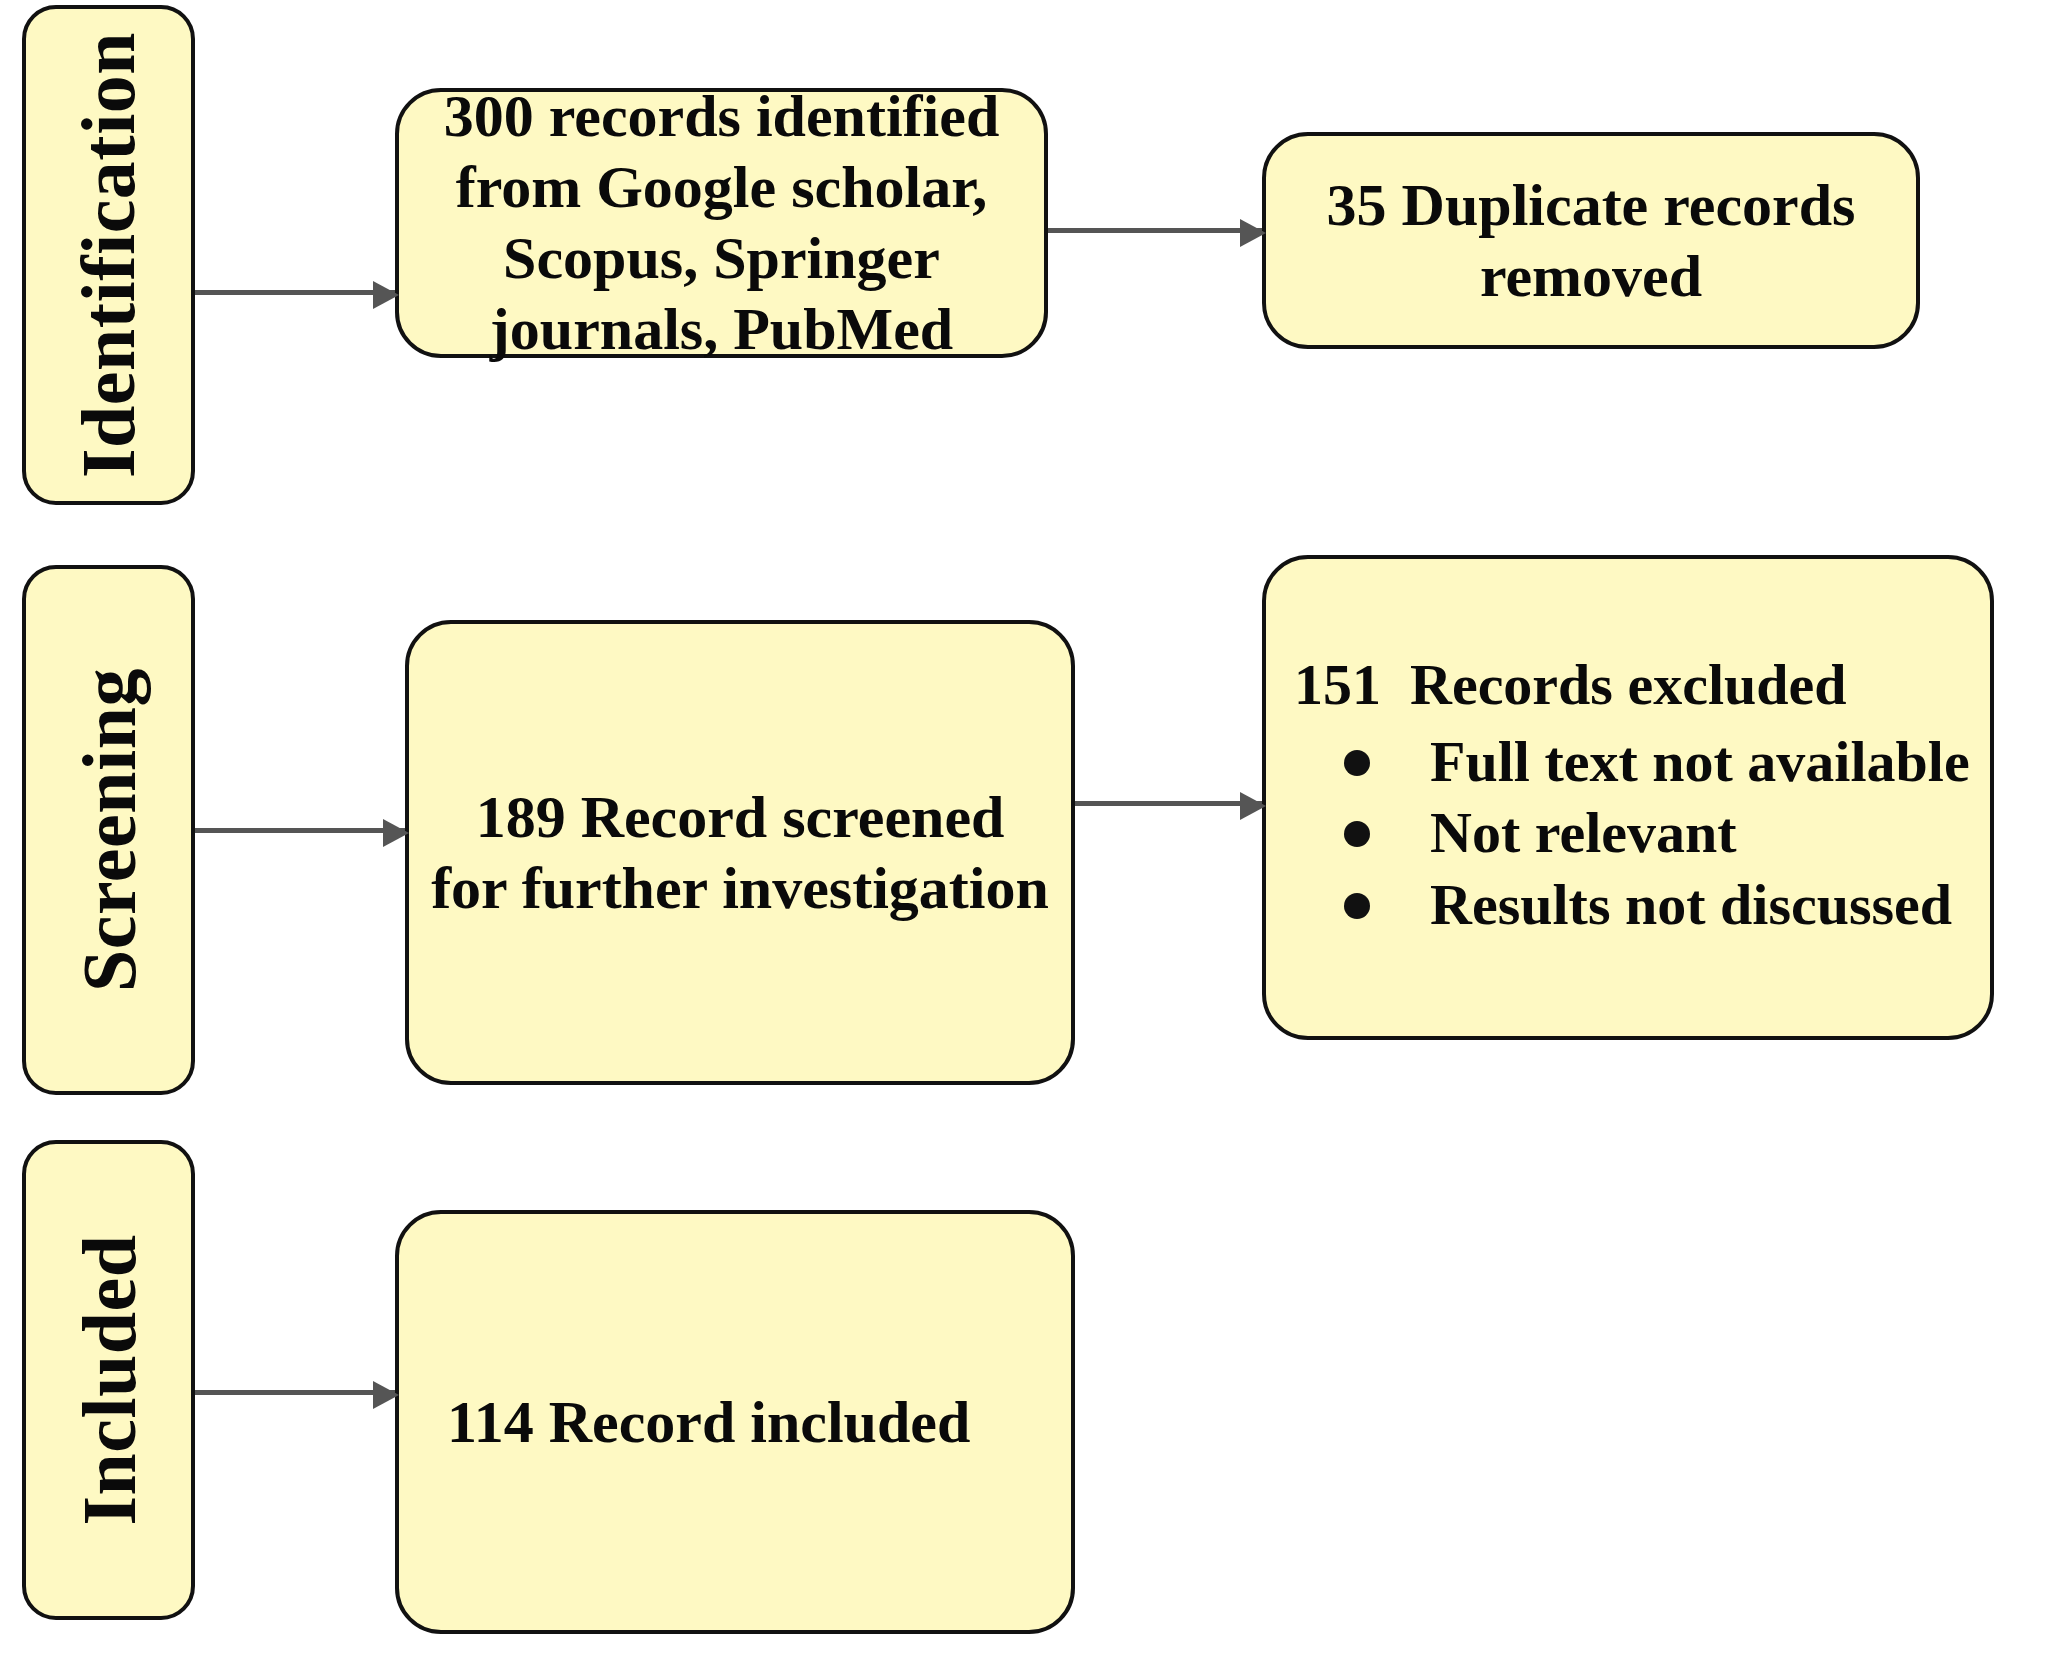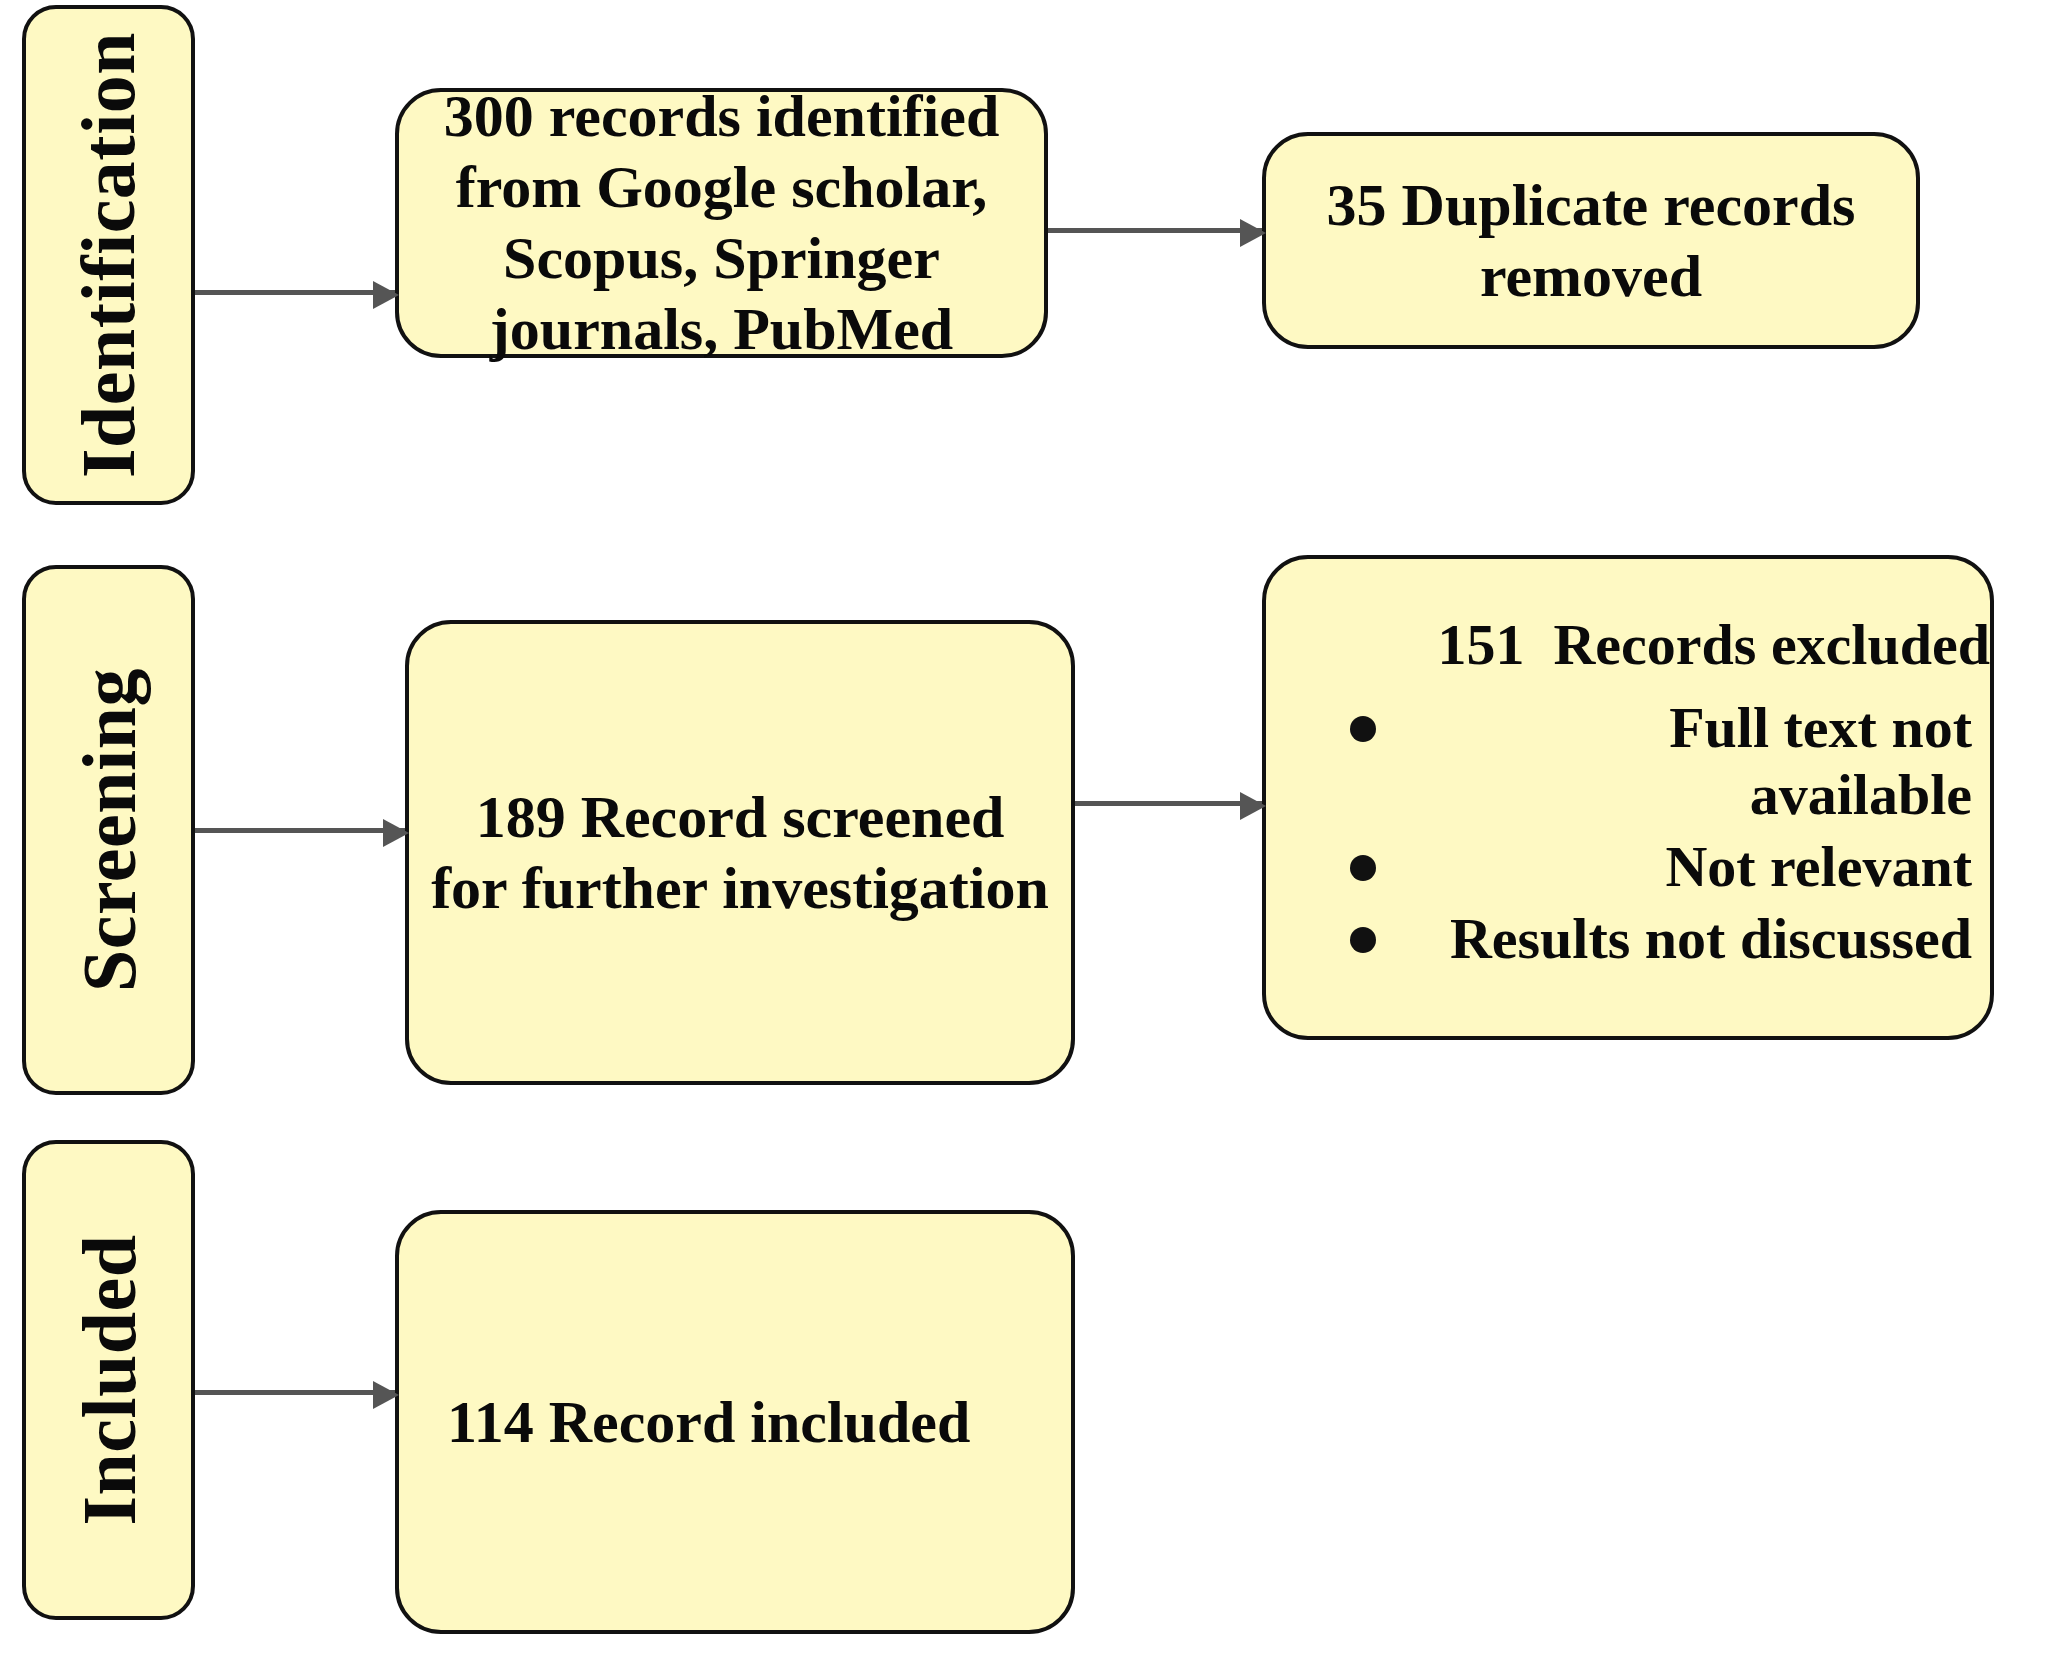--- a/index.html
+++ b/index.html
@@ -55,21 +55,21 @@
   .excl-head {
     font-weight: bold;
     font-size: 58px;
     line-height: 1.2;
     padding-left: 28px;
     margin-bottom: 6px;
     white-space: pre;
   }
   .excl-list {
     list-style: none;
-    margin: 8px;
+    margin: 2px;
     padding: 0 10px 0 70px;
   }
   .excl-list li {
     position: relative;
     font-weight: bold;
     font-size: 58px;
     line-height: 1.17;
     padding-left: 92px;
     margin-bottom: 4px;
   }
@@ -124,21 +124,21 @@
   </div>
 
   <div class="node content" style="left:1262px; top:132px; width:658px; height:217px;">
     <div class="body">35 Duplicate records removed</div>
   </div>
 
   <div class="node content" style="left:405px; top:620px; width:670px; height:465px;">
     <div class="body">189 Record screened for further investigation</div>
   </div>
 
-  <div class="node content" style="left:1262px; top:555px; width:732px; height:485px;text-align:right;">
+  <div class="node content" style="left:1262px; top:555px; width:732px; height:485px;">
     <div class="excl-head">151  Records excluded</div>
     <ul class="excl-list">
       <li>
         <span class="dot"></span>
         <span>Full text not available</span>
       </li>
       <li>
         <span class="dot"></span>
         <span>Not relevant</span>
       </li>

